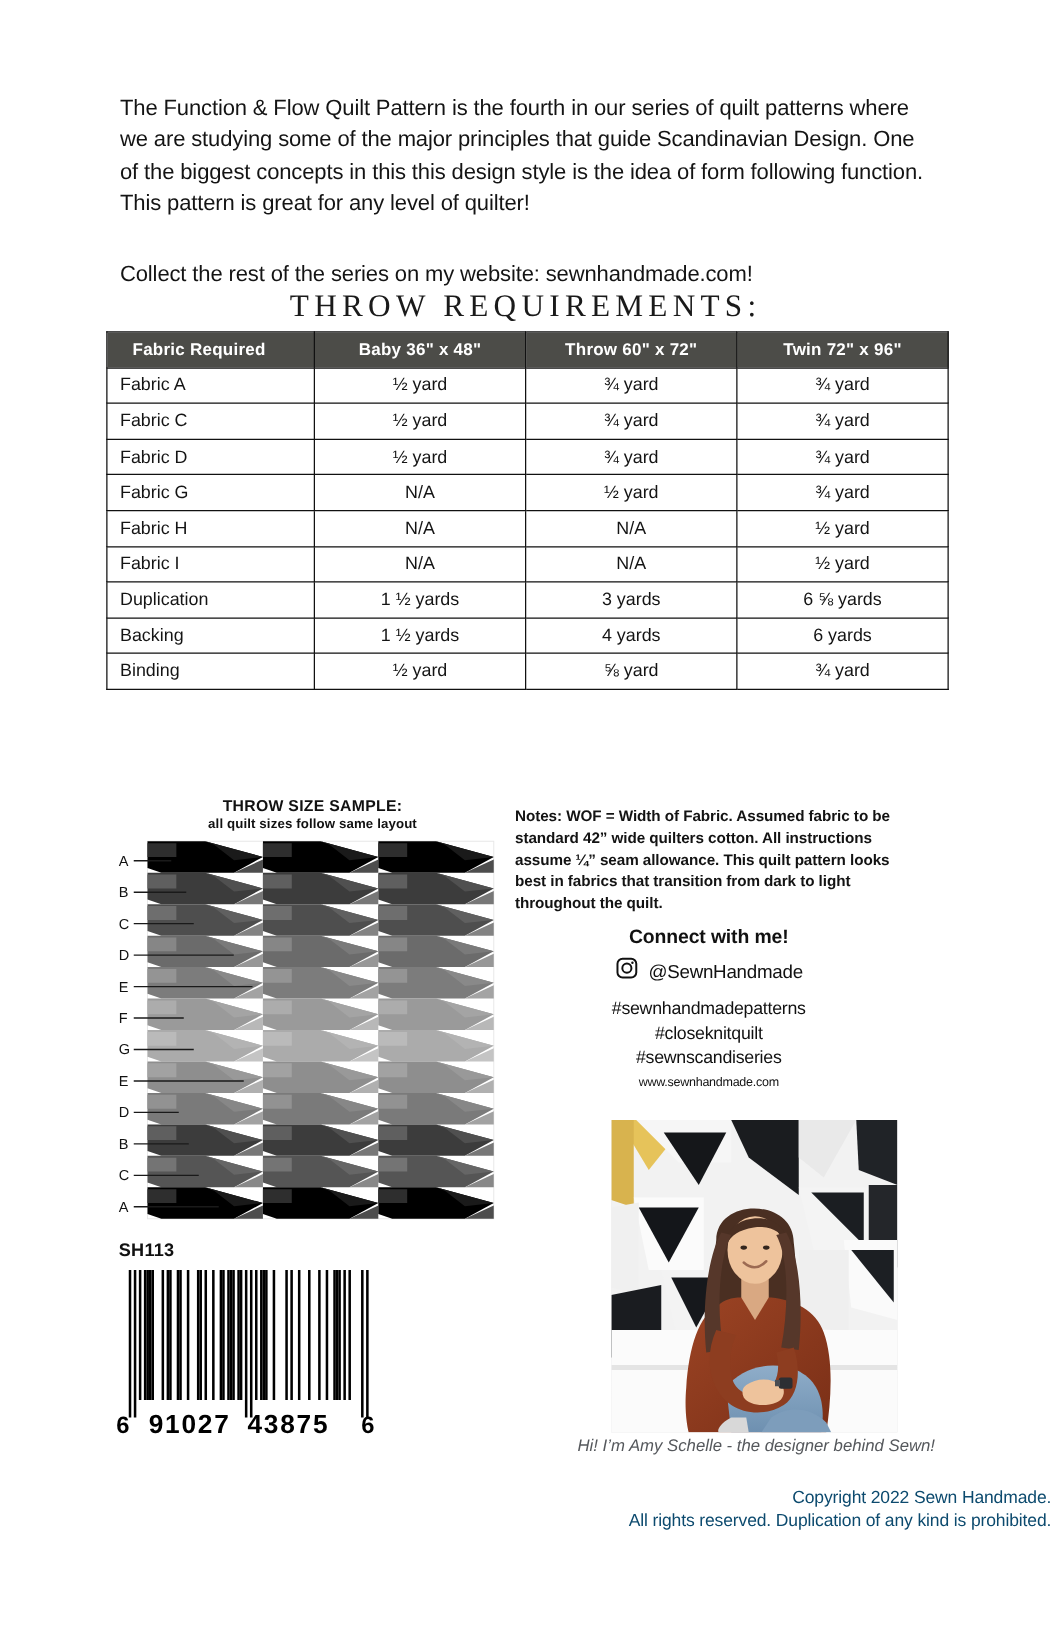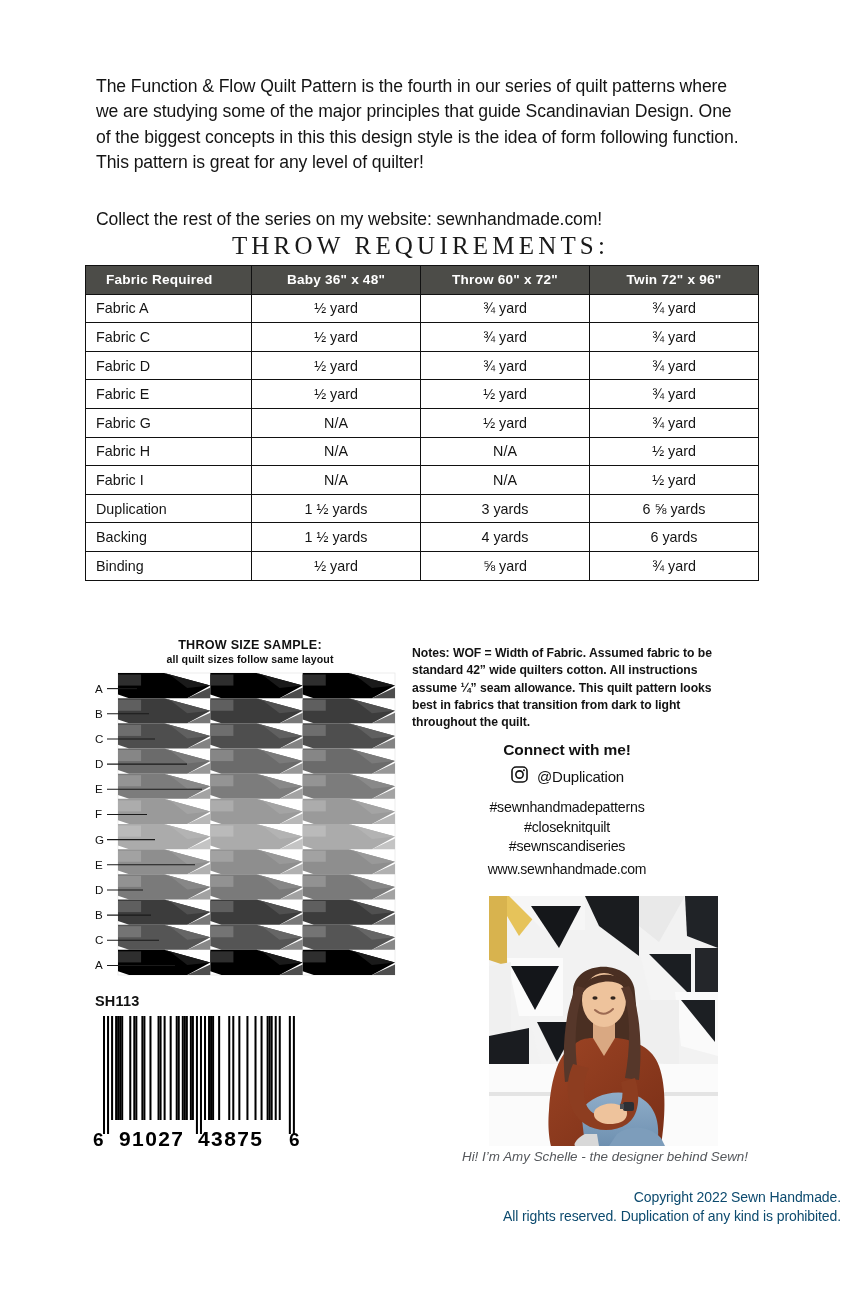--- a/index.html
+++ b/index.html
@@ -99,21 +99,21 @@
     display: flex; align-items: center; justify-content: center; gap: 8px;
   }
   .ig-handle { font-size: 15px; color: #111; letter-spacing: -0.2px; }
   .tags {
     position: absolute; left: 412px; top: 798px; width: 310px;
     text-align: center; font-size: 14.2px; line-height: 1.38; color: #111;
     letter-spacing: -0.2px;
   }
   .website {
     position: absolute; left: 412px; top: 861px; width: 310px;
-    text-align: center; font-size: 14px; color: #111; letter-spacing: -0.2px;
+    text-align: center; font-size: 10px; color: #111; letter-spacing: -0.2px;
   }
 
   
   .photo {
     position: absolute; left: 489px; top: 896px; width: 229px; height: 250px;
     overflow: hidden; background: #e9e9ea;
   }
   .caption {
     position: absolute; left: 460px; top: 1148px; width: 290px;
     text-align: center; font-style: italic; font-size: 13.4px;
@@ -162,26 +162,20 @@
         <tr>
           <td class="lbl">Fabric C</td>
           <td class="val">½ yard</td>
           <td class="val">¾ yard</td>
           <td class="val">¾ yard</td>
         </tr>
         <tr>
           <td class="lbl">Fabric D</td>
           <td class="val">½ yard</td>
           <td class="val">¾ yard</td>
-          <td class="val">¾ yard</td>
-        </tr>
-        <tr>
-          <td class="lbl">Fabric E</td>
-          <td class="val">½ yard</td>
-          <td class="val">½ yard</td>
           <td class="val">¾ yard</td>
         </tr>
         <tr>
           <td class="lbl">Fabric G</td>
           <td class="val">N/A</td>
           <td class="val">½ yard</td>
           <td class="val">¾ yard</td>
         </tr>
         <tr>
           <td class="lbl">Fabric H</td>
@@ -450,21 +444,21 @@
 
   <div class="connect-head">Connect with me!</div>
   <div class="ig-row">
     <span>
       <svg width="19" height="19" viewBox="0 0 24 24" fill="none" stroke="#111" stroke-width="2">
         <rect x="2.5" y="2.5" width="19" height="19" rx="5.2"></rect>
         <circle cx="12" cy="12" r="4.6"></circle>
         <circle cx="17.6" cy="6.5" r="1.25" fill="#111" stroke="none"></circle>
       </svg>
     </span>
-    <span class="ig-handle">@Duplication</span>
+    <span class="ig-handle">@SewnHandmade</span>
   </div>
   <div class="tags">
     <div>#sewnhandmadepatterns</div>
     <div>#closeknitquilt</div>
     <div>#sewnscandiseries</div>
   </div>
   <div class="website">www.sewnhandmade.com</div>
 
   <div class="photo">
     <svg width="229" height="250" viewBox="0 0 229 250">

